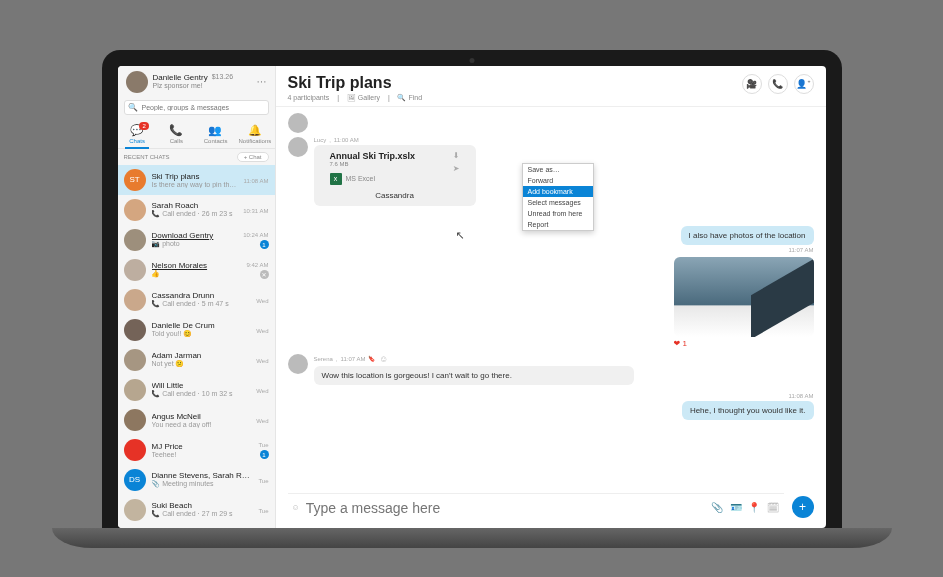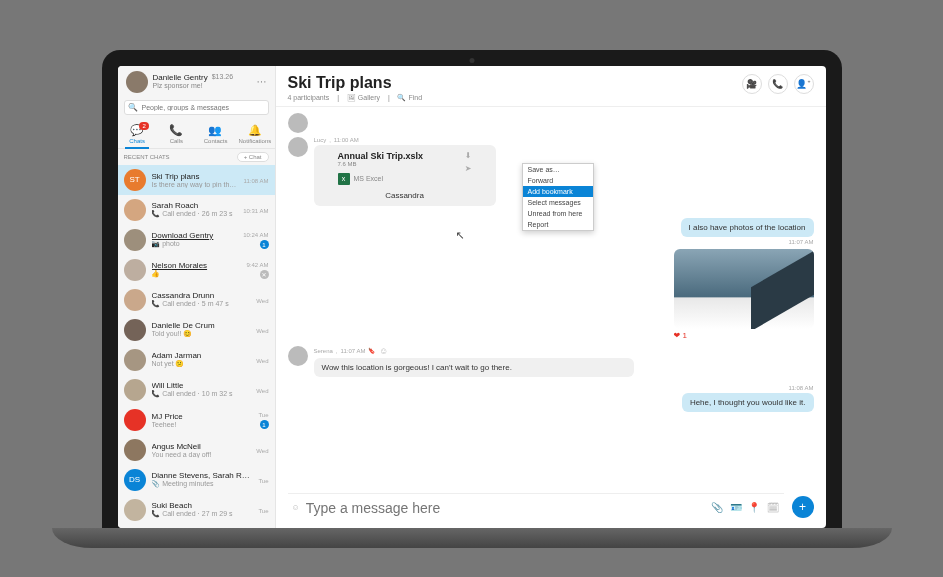--- a/index.html
+++ b/index.html
@@ -45,21 +45,21 @@
 .circ-btn{width:20px;height:20px;border:1px solid #ddd;border-radius:50%;display:flex;align-items:center;justify-content:center;font-size:9px;color:#666;cursor:pointer}
 .messages{flex:1;overflow:hidden;padding:6px 12px;position:relative}
 .msg-row{display:flex;gap:6px;margin-bottom:4px}
 .msg-row.right{justify-content:flex-end}
 .msg-av{width:20px;height:20px;border-radius:50%;background:#bbb;flex-shrink:0}
 .msg-body{max-width:320px}
 .msg-meta{font-size:6px;color:#aaa;margin-bottom:2px;display:flex;align-items:center;gap:3px}
 .bubble{background:#f0f0f0;border-radius:6px;padding:5px 8px;font-size:8px;color:#333}
 .bubble.mine{background:#cce9f6}
 .msg-time-right{font-size:6px;color:#aaa;align-self:flex-end;margin-top:2px}
-.attach{background:#f0f0f0;border-radius:6px;padding:6px 24px;width:182px;position:relative}
+.attach{background:#f0f0f0;border-radius:6px;padding:6px 16px;width:162px;position:relative}
 .attach-top{display:flex;gap:6px}
 .attach-btns{display:flex;flex-direction:column;gap:4px;color:#aaa;font-size:8px}
 .file-name{font-size:9px;font-weight:600;color:#222}
 .file-size{font-size:6px;color:#888}
 .file-row{display:flex;align-items:center;gap:4px;margin-top:6px}
 .excel-ico{width:12px;height:12px;background:#217346;color:#fff;font-size:7px;display:flex;align-items:center;justify-content:center;border-radius:1px}
 .download{text-align:center;font-size:8px;color:#333;margin-top:6px;font-weight:500}
 .photo{width:140px;height:80px;border-radius:6px;background:linear-gradient(180deg,#8aa5b5 0%,#4a6a7d 60%,#e8e8e8 61%,#fff 100%);position:relative;overflow:hidden}
 .photo::before{content:"";position:absolute;left:55%;bottom:18px;width:70px;height:44px;background:#2a3a45;transform:skewY(-30deg)}
 .react{font-size:8px;color:#e63226;margin-top:2px}
@@ -185,38 +185,38 @@
             <div class="chat-av" style="background:#b6a68f"></div>
             <div class="chat-info">
               <div class="chat-name">Will Little</div>
               <div class="chat-preview">📞 Call ended · 10 m 32 s</div>
             </div>
             <div style="display:flex;flex-direction:column;align-items:flex-end;gap:2px">
               <div class="chat-time">Wed</div>
             </div>
           </div>
           <div class="chat">
+            <div class="chat-av" style="background:#8d7760"></div>
+            <div class="chat-info">
+              <div class="chat-name">Angus McNeil</div>
+              <div class="chat-preview">You need a day off!</div>
+            </div>
+            <div style="display:flex;flex-direction:column;align-items:flex-end;gap:2px">
+              <div class="chat-time">Wed</div>
+            </div>
+          </div>
+          <div class="chat">
             <div class="chat-av" style="background:#e63226"></div>
             <div class="chat-info">
               <div class="chat-name">MJ Price</div>
               <div class="chat-preview">Teehee!</div>
             </div>
             <div style="display:flex;flex-direction:column;align-items:flex-end;gap:2px">
               <div class="chat-time">Tue</div>
               <div class="badge-dot">1</div>
-            </div>
-          </div>
-          <div class="chat">
-            <div class="chat-av" style="background:#8d7760"></div>
-            <div class="chat-info">
-              <div class="chat-name">Angus McNeil</div>
-              <div class="chat-preview">You need a day off!</div>
-            </div>
-            <div style="display:flex;flex-direction:column;align-items:flex-end;gap:2px">
-              <div class="chat-time">Wed</div>
             </div>
           </div>
           <div class="chat">
             <div class="chat-av" style="background:#0a84d6">DS</div>
             <div class="chat-info">
               <div class="chat-name">Dianne Stevens, Sarah Roach</div>
               <div class="chat-preview">📎 Meeting minutes</div>
             </div>
             <div style="display:flex;flex-direction:column;align-items:flex-end;gap:2px">
               <div class="chat-time">Tue</div>
@@ -286,21 +286,21 @@
               <div>Save as…</div>
               <div>Forward</div>
               <div class="hl">Add bookmark</div>
               <div>Select messages</div>
               <div>Unread from here</div>
               <div>Report</div>
             </div>
       <span class="cursor">↖</span>
     </div>
 
-    <div class="msg-row right" style="margin-top:12px">
+    <div class="msg-row right" style="margin-top:20px">
       <div style="text-align:right">
         <div class="bubble mine">I also have photos of the location</div>
         <div class="msg-time-right">11:07 AM</div>
       </div>
     </div>
     <div class="msg-row right">
       <div>
         <div class="photo"></div>
         <div class="react">❤ 1</div>
       </div>

